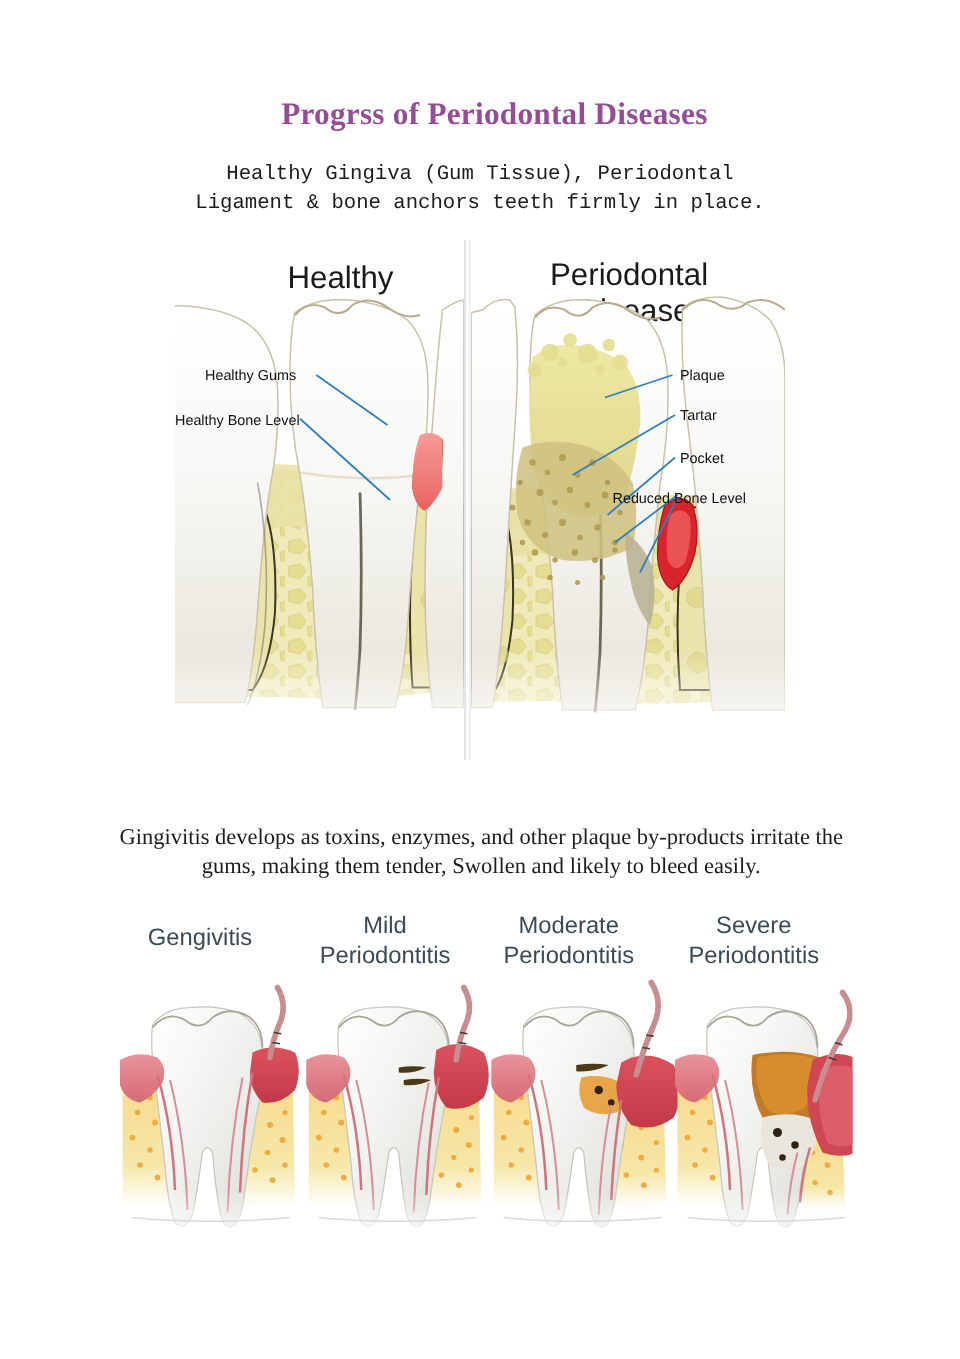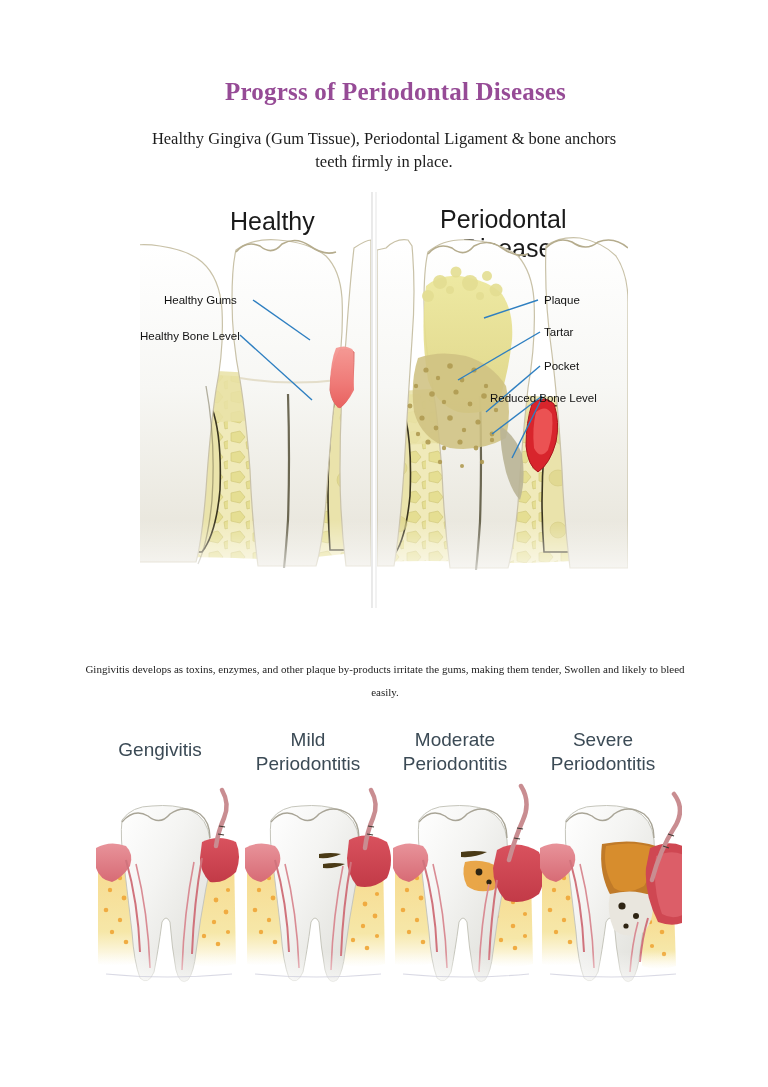--- a/index.html
+++ b/index.html
@@ -27,33 +27,33 @@
     letter-spacing: 0.2px;
     color: #964b96;
     padding-left: 23px;
   }
   .intro-text {
     position: absolute;
     left: 150px;
     width: 468px;
     top: 127px;
     text-align: center;
-    font-family: Liberation Serif, serif;
+    font-family: Liberation Mono, monospace;
     font-size: 16.5px;
     line-height: 23px;
     color: #1c1c1c;
   }
   .mid-text {
     position: absolute;
     left: 78px;
     width: 614px;
     top: 658px;
     text-align: center;
     font-family: "Liberation Serif", serif;
-    font-size: 11px;
+    font-size: 18px;
     line-height: 23px;
     color: #1c1c1c;
   }
 
   
   #figure-healthy-vs-disease {
     position: absolute;
     left: 140px;
     top: 190px;
     width: 488px;

